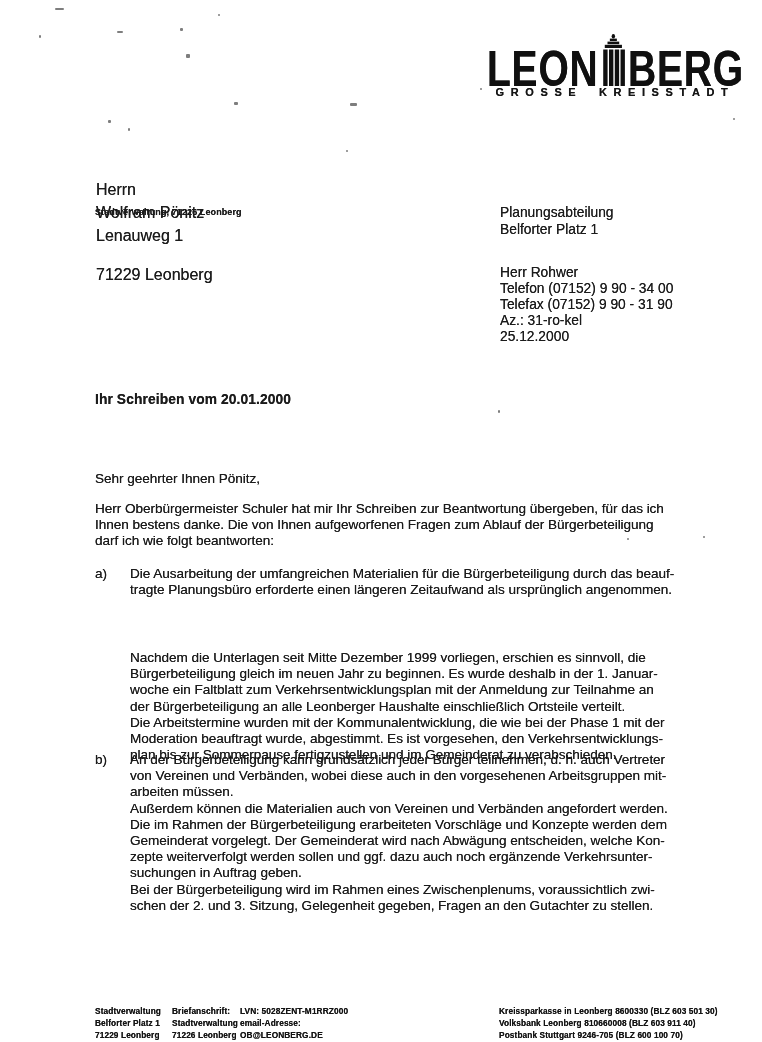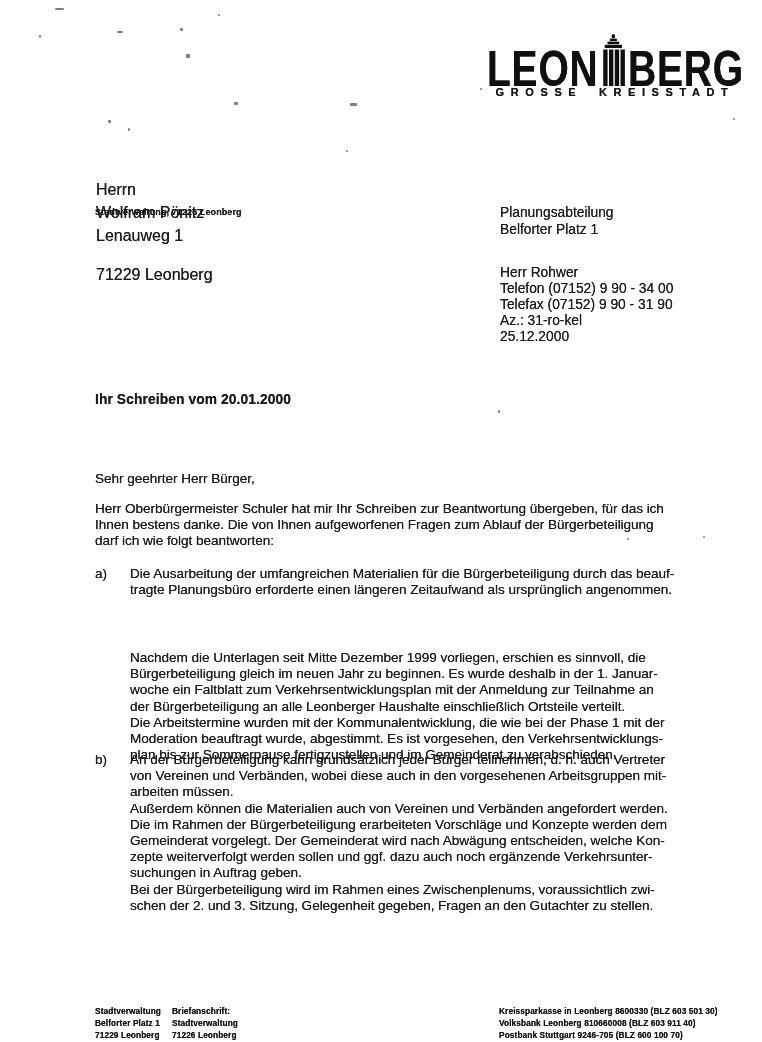--- a/index.html
+++ b/index.html
@@ -98,21 +98,21 @@
     <div>Telefon (07152) 9 90 - 34 00</div>
     <div>Telefax (07152) 9 90 - 31 90</div>
     <div>Az.: 31-ro-kel</div>
     <div>25.12.2000</div>
   </div>
 
   <div class="abs subject">
     <div>Ihr Schreiben vom 20.01.2000</div>
   </div>
 
-  <div class="abs body-text salutation">Sehr geehrter Herr Bürger,</div>
+  <div class="abs body-text salutation">Sehr geehrter Ihnen Pönitz,</div>
   <div class="abs body-text lines intro">Herr Oberbürgermeister Schuler hat mir Ihr Schreiben zur Beantwortung übergeben, für das ich
 Ihnen bestens danke. Die von Ihnen aufgeworfenen Fragen zum Ablauf der Bürgerbeteiligung
 darf ich wie folgt beantworten:</div>
 
   <div class="abs body-text item-label label-a">a)</div>
   <div class="abs body-text lines para-a1">Die Ausarbeitung der umfangreichen Materialien für die Bürgerbeteiligung durch das beauf-
 tragte Planungsbüro erforderte einen längeren Zeitaufwand als ursprünglich angenommen.</div>
   <div class="abs body-text lines para-a2">Nachdem die Unterlagen seit Mitte Dezember 1999 vorliegen, erschien es sinnvoll, die
 Bürgerbeteiligung gleich im neuen Jahr zu beginnen. Es wurde deshalb in der 1. Januar-
 woche ein Faltblatt zum Verkehrsentwicklungsplan mit der Anmeldung zur Teilnahme an
@@ -132,20 +132,23 @@
 suchungen in Auftrag geben.
 Bei der Bürgerbeteiligung wird im Rahmen eines Zwischenplenums, voraussichtlich zwi-
 schen der 2. und 3. Sitzung, Gelegenheit gegeben, Fragen an den Gutachter zu stellen.</div>
 
   <div class="abs footer-col fc1 lines">Stadtverwaltung
 Belforter Platz 1
 71229 Leonberg</div>
   <div class="abs footer-col fc2 lines">Briefanschrift:
 Stadtverwaltung
 71226 Leonberg</div>
+  <div class="abs footer-col fc3 lines">LVN: 5028ZENT-M1RRZ000
+email-Adresse:
+OB@LEONBERG.DE</div>
   <div class="abs footer-col fc4 lines">Kreissparkasse in Leonberg 8600330 (BLZ 603 501 30)
 Volksbank Leonberg 810660008 (BLZ 603 911 40)
 Postbank Stuttgart 9246-705 (BLZ 600 100 70)</div>
 
   <div>
     <div class="speck" style="left:55px;top:8px;width:9px;height:2px;"></div>
     <div class="speck" style="left:39px;top:35px;width:2px;height:3px;"></div>
     <div class="speck" style="left:117px;top:31px;width:6px;height:2px;"></div>
     <div class="speck" style="left:180px;top:28px;width:3px;height:3px;"></div>
     <div class="speck" style="left:186px;top:54px;width:4px;height:4px;"></div>

